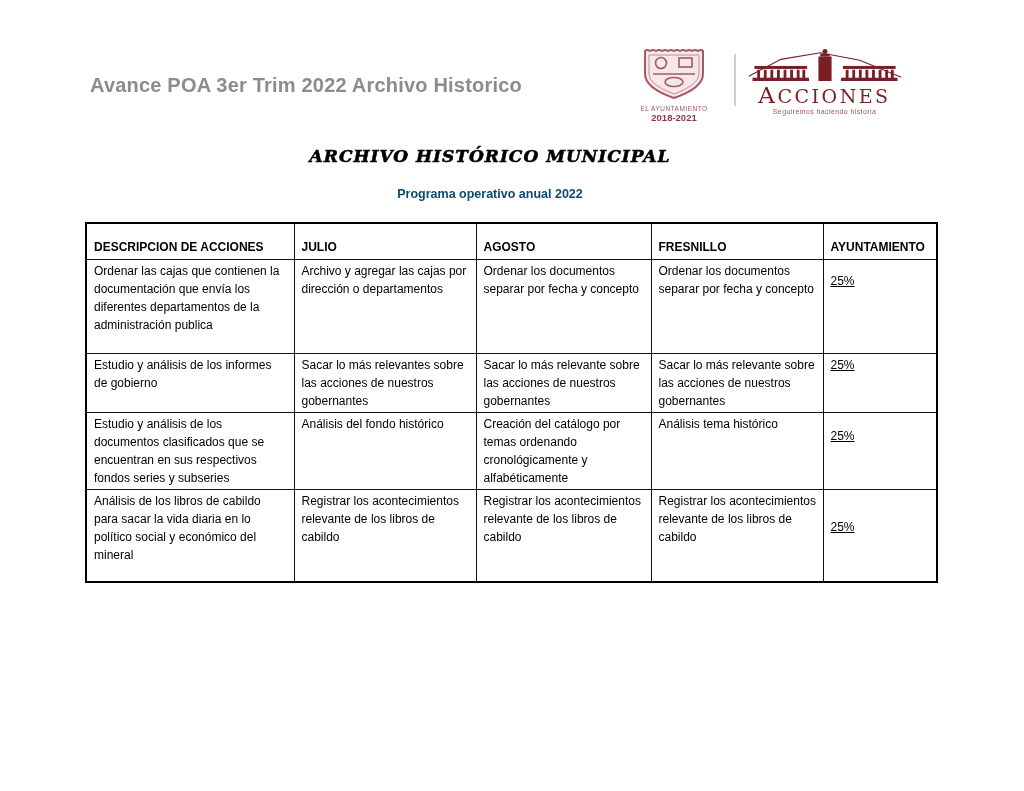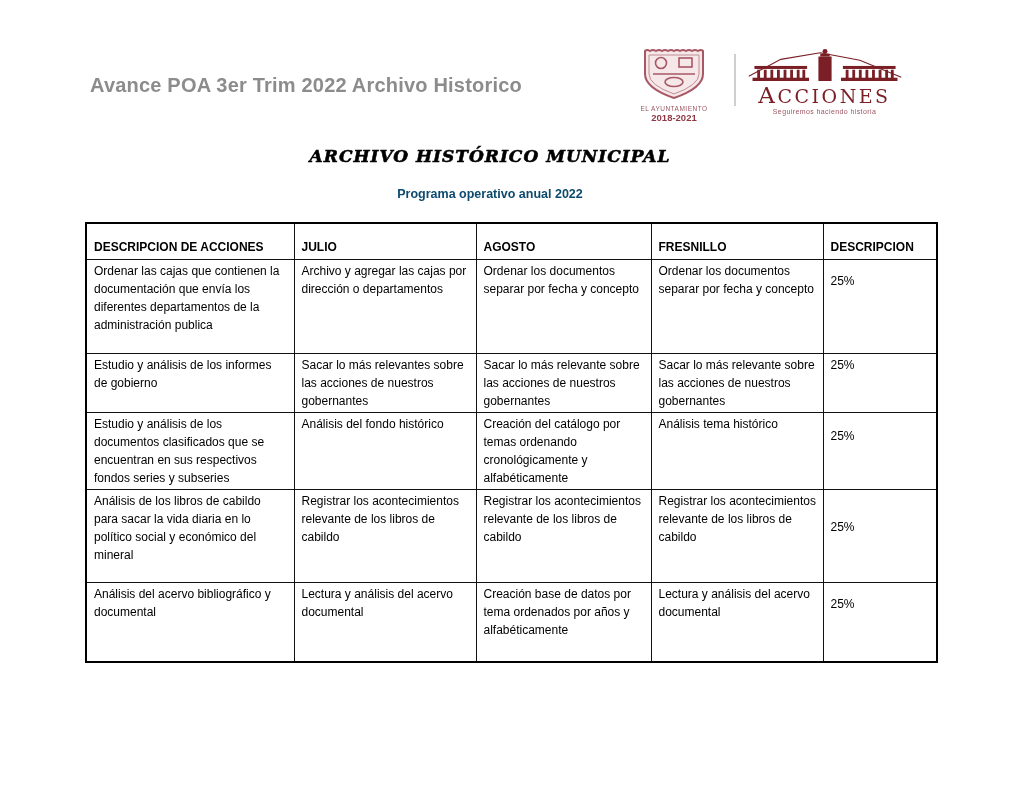--- a/index.html
+++ b/index.html
@@ -121,21 +121,21 @@
     padding-bottom: 3px;
     border-bottom-width: 1.5px;
   }
   table.poa thead th:not(:first-child) { text-align: left; }
   tbody tr:nth-child(1) { height: 94px; }
   tbody tr:nth-child(2) { height: 39px; }
   tbody tr:nth-child(3) { height: 57px; }
   tbody tr:nth-child(4) { height: 93px; }
   tbody tr:nth-child(5) { height: 80px; }
   tbody tr:nth-child(6) { height: 57px; }
-  td.pond { text-align: center; }
+  td.pond { text-align: center; text-decoration: underline; }
   tbody tr:nth-child(1) td.pond { padding-top: 12px; }
   tbody tr:nth-child(2) td.pond { padding-top: 2px; }
   tbody tr:nth-child(3) td.pond { padding-top: 14px; }
   tbody tr:nth-child(4) td.pond { padding-top: 28px; }
   tbody tr:nth-child(5) td.pond { padding-top: 12px; }
   tbody tr:nth-child(6) td.pond { padding-top: 10px; }
 </style>
 </head>
 <body>
 
@@ -205,21 +205,21 @@
         <col style="width:175px">
         <col style="width:172px">
         <col style="width:114px">
     </colgroup>
     <thead>
       <tr>
         <th>DESCRIPCION DE ACCIONES</th>
         <th>JULIO</th>
         <th>AGOSTO</th>
         <th>FRESNILLO</th>
-        <th>DESCRIPCION</th>
+        <th>AYUNTAMIENTO</th>
       </tr>
     </thead>
     <tbody>
       <tr>
         <td>Ordenar las cajas que contienen la documentación que envía los diferentes departamentos de la administración publica</td>
         <td>Archivo y agregar las cajas por dirección o departamentos</td>
         <td>Ordenar los documentos separar por fecha y concepto</td>
         <td>Ordenar los documentos separar por fecha y concepto</td>
         <td class="pond">25%</td>
       </tr>
@@ -237,23 +237,16 @@
         <td>Análisis tema histórico</td>
         <td class="pond">25%</td>
       </tr>
       <tr>
         <td>Análisis de los libros de cabildo para sacar la vida diaria en lo político social y económico del mineral</td>
         <td>Registrar los acontecimientos relevante de los libros de cabildo</td>
         <td>Registrar los acontecimientos relevante de los libros de cabildo</td>
         <td>Registrar los acontecimientos relevante de los libros de cabildo</td>
         <td class="pond">25%</td>
       </tr>
-      <tr>
-        <td>Análisis del acervo bibliográfico y documental</td>
-        <td>Lectura y análisis del acervo documental</td>
-        <td>Creación base de datos por tema ordenados por años y alfabéticamente</td>
-        <td>Lectura y análisis del acervo documental</td>
-        <td class="pond">25%</td>
-      </tr>
     </tbody>
   </table>
 
 </div>
 
 </body></html>

